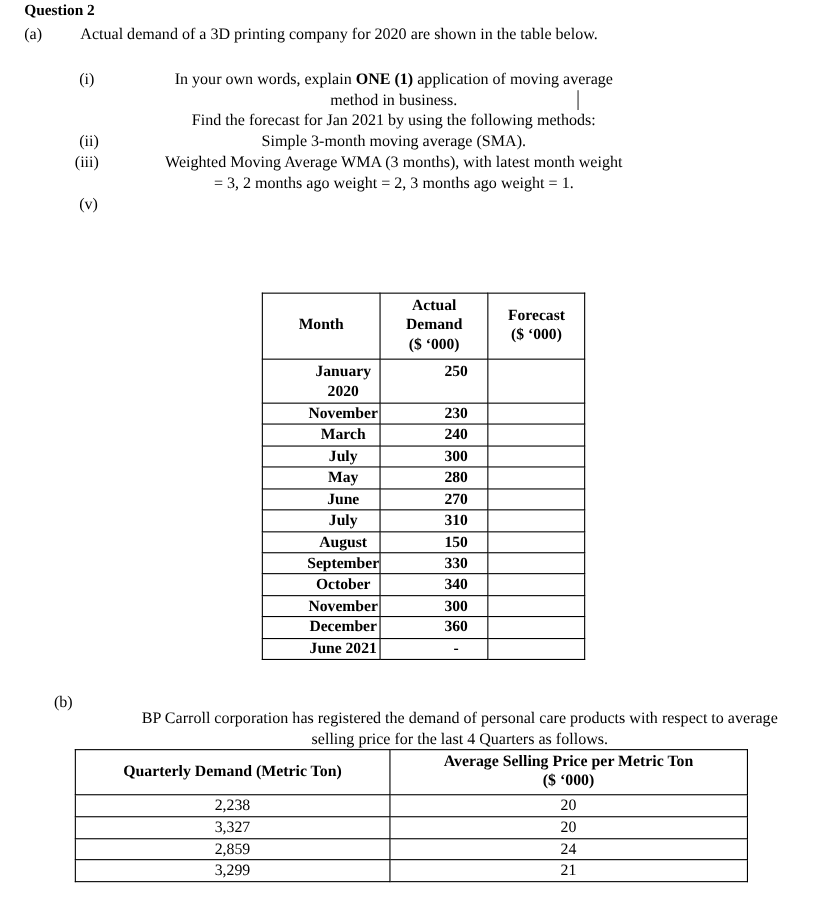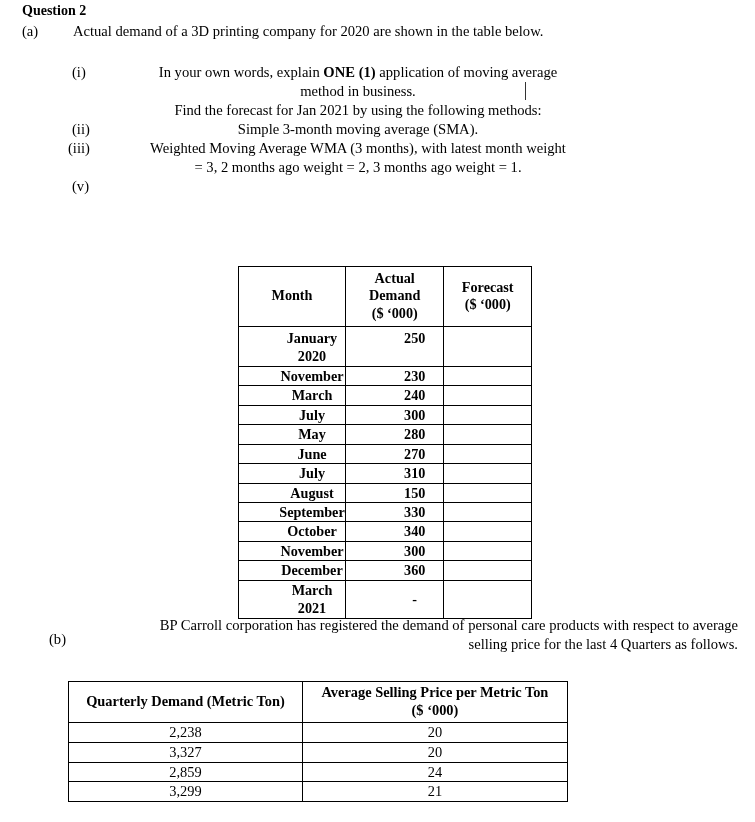--- a/index.html
+++ b/index.html
@@ -26,21 +26,21 @@
     left: 22px; top: 2px;
     font-weight: bold;
     font-size: 14px;
     text-align: right;
   }
 
   .a-label { position: absolute; left: 22px; top: 22px; }
   .a-text  { position: absolute; left: 73px; top: 22px; width: 660px; }
 
   .b-label { position: absolute; left: 49px; top: 630px; }
-  .b-text  { position: absolute; left: 98px; top: 616px; width: 640px; text-align: right; }
+  .b-text  { position: absolute; left: 98px; top: 644px; width: 640px; text-align: center; }
 
   
   .rlist {
     position: absolute;
     left: 0; top: 63px;
     width: 755px;
   }
   .ritem {
     position: relative;
     display: flex;
@@ -104,21 +104,21 @@
   }
   #demand-table col.c-month { width: 107px; }
   #demand-table col.c-actual { width: 99px; }
   #demand-table col.c-forecast { width: 88px; }
   #demand-table tr.tall td { height: 34px; vertical-align: top; padding-top: 2px; }
 
   
   #quarterly-table {
     left: 68px;
     top: 681px;
-    width: 500px;
+    width: 612px;
   }
   #quarterly-table th {
     font-weight: bold;
     font-size: 14.4px;
     line-height: 1.22;
     padding: 2px 2px 3px 2px;
   }
   #quarterly-table td {
     font-weight: normal;
     font-size: 14.4px;
@@ -249,21 +249,21 @@
         <td>November</td>
         <td>300</td>
         <td></td>
       </tr>
       <tr>
         <td>December</td>
         <td>360</td>
         <td></td>
       </tr>
       <tr>
-        <td>March 2021</td>
+        <td>June 2021</td>
         <td>-</td>
         <td></td>
       </tr>
     </tbody>
   </table>
 
   <div class="b-label">(b)</div>
   <div class="b-text">
     <span style="display:block">BP Carroll corporation has registered the demand of personal care products with respect to average</span>
     <span style="display:block">selling price for the last 4 Quarters as follows.</span>

